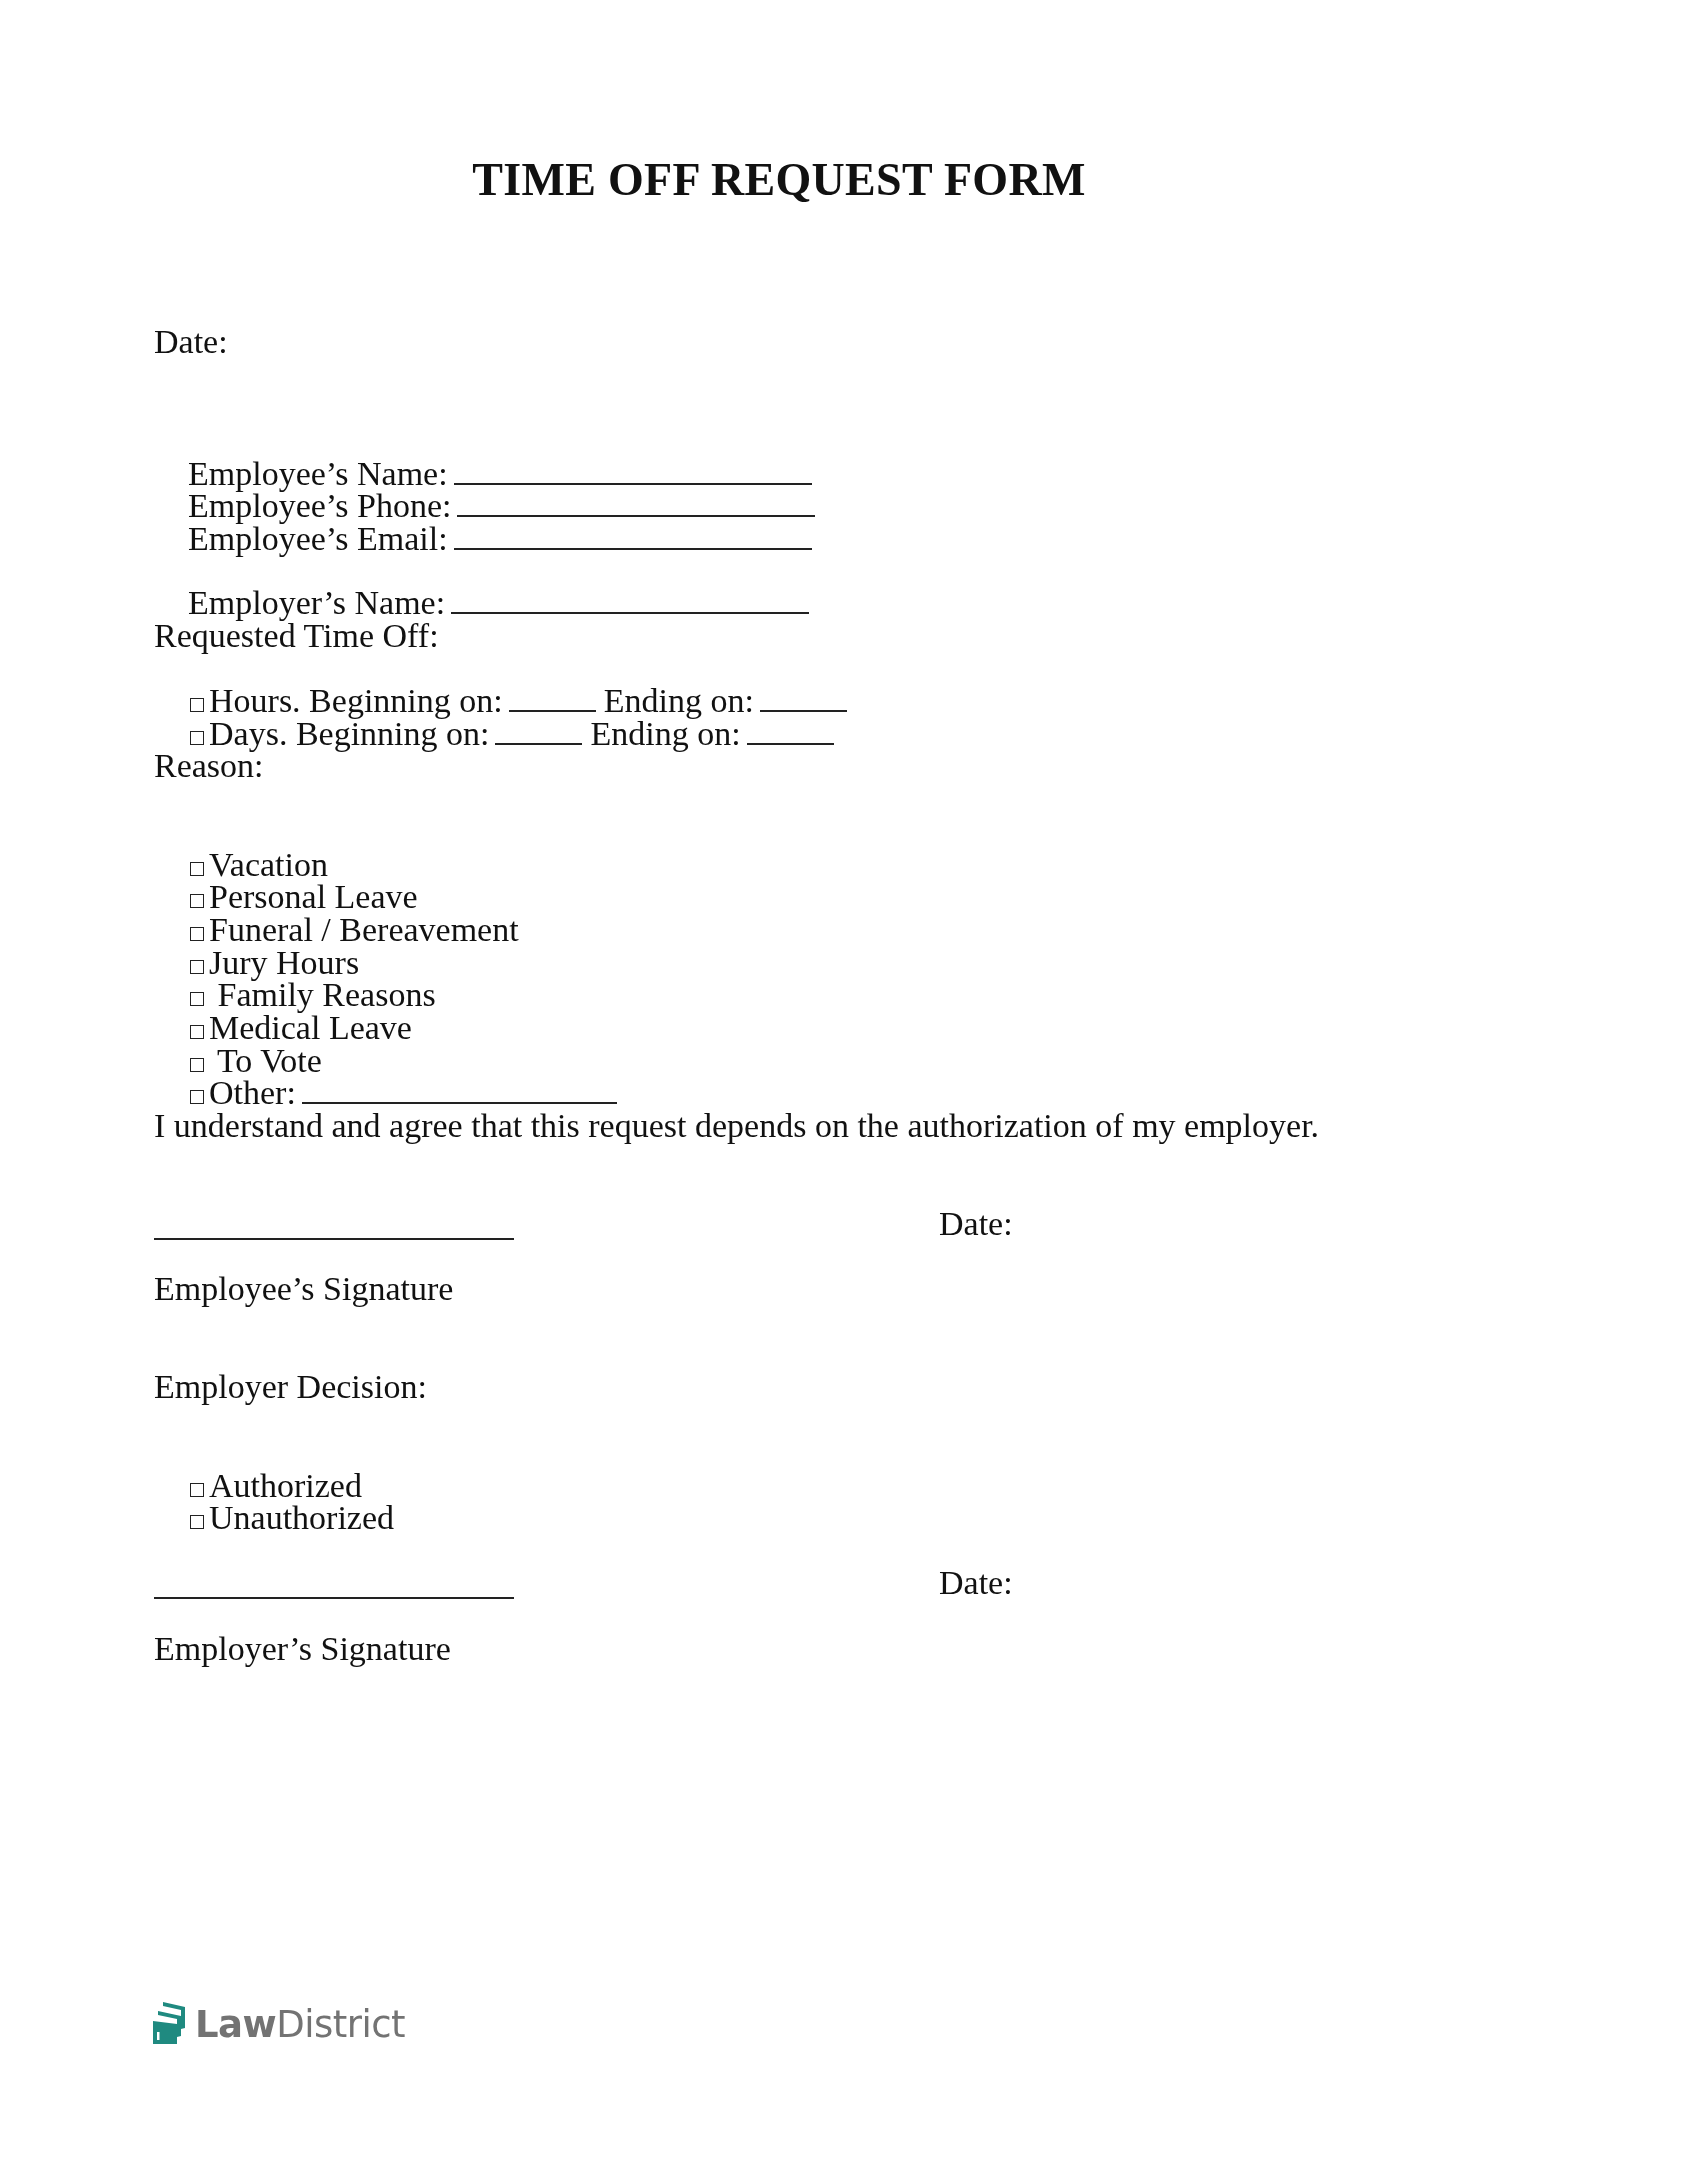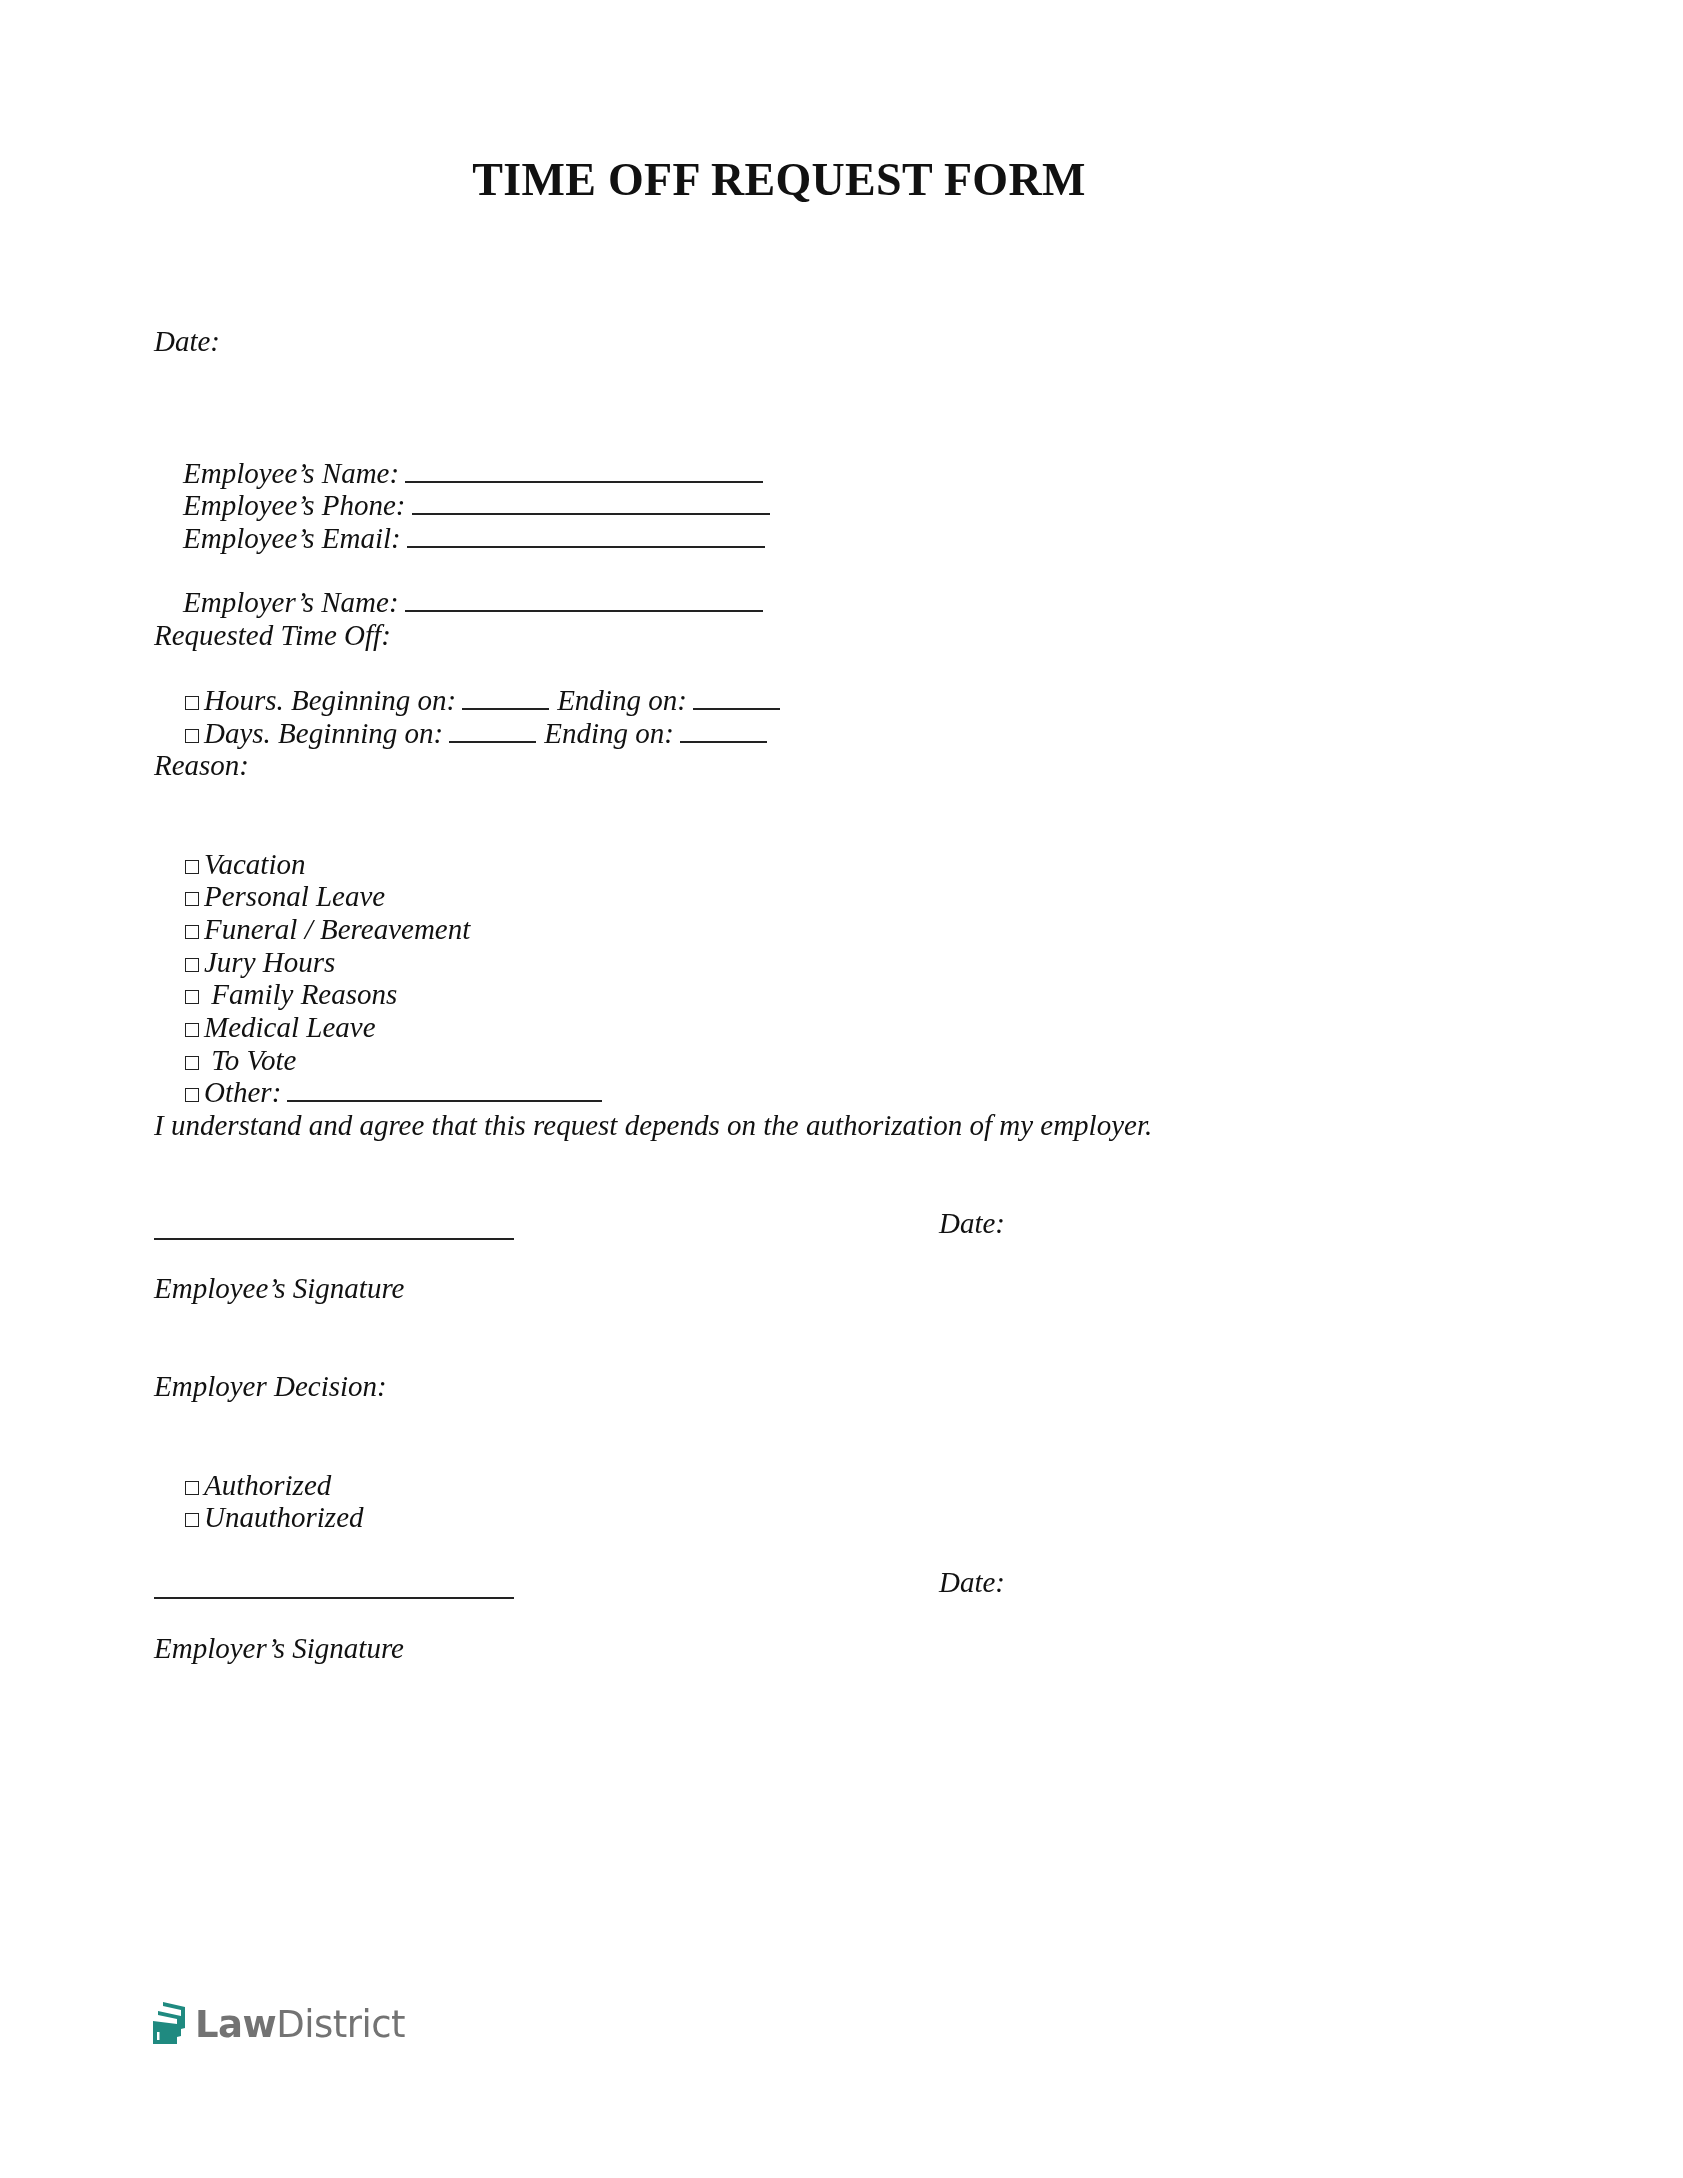--- a/index.html
+++ b/index.html
@@ -1,19 +1,19 @@
 <!DOCTYPE html>
 <html><head>
 <meta charset="utf-8">
 <style>
   html, body { margin:0; padding:0; background:#ffffff; }
   body { width:1683px; height:2178px; position:relative; overflow:hidden;
          font-family:"Liberation Serif","DejaVu Serif",serif; color:#111; }
   .abs { position:absolute; white-space:pre; }
-  .t { font-size:29px; line-height:33px;font-style:italic; }
+  .t { font-size:34px; line-height:33px; }
   .title { font-size:46px; font-weight:bold; left:0; width:1480px; text-align:center; top:153px; white-space:nowrap; letter-spacing:0.3px;margin-left:39px; }
   .blank { display:inline-block; border-bottom:2px solid #222; height:24px; vertical-align:baseline; margin-left:6px; }
   .cb { display:inline-block; width:14px; height:14px; border:1.5px solid #222; margin-right:5px; vertical-align:0px; box-sizing:border-box; }
   .sigline { position:absolute; border-bottom:2px solid #222; height:0; }
   .logo { position:absolute; left:153px; top:2002px; display:flex; align-items:center; }
   .logo-text { font-family:"DejaVu Sans","Liberation Sans",sans-serif; font-size:37px; color:#737373; margin-left:8px; letter-spacing:-0.5px; }
   .logo-text b { font-weight:bold; }
   .logo-text span { font-weight:normal; }
 </style>
 </head>

